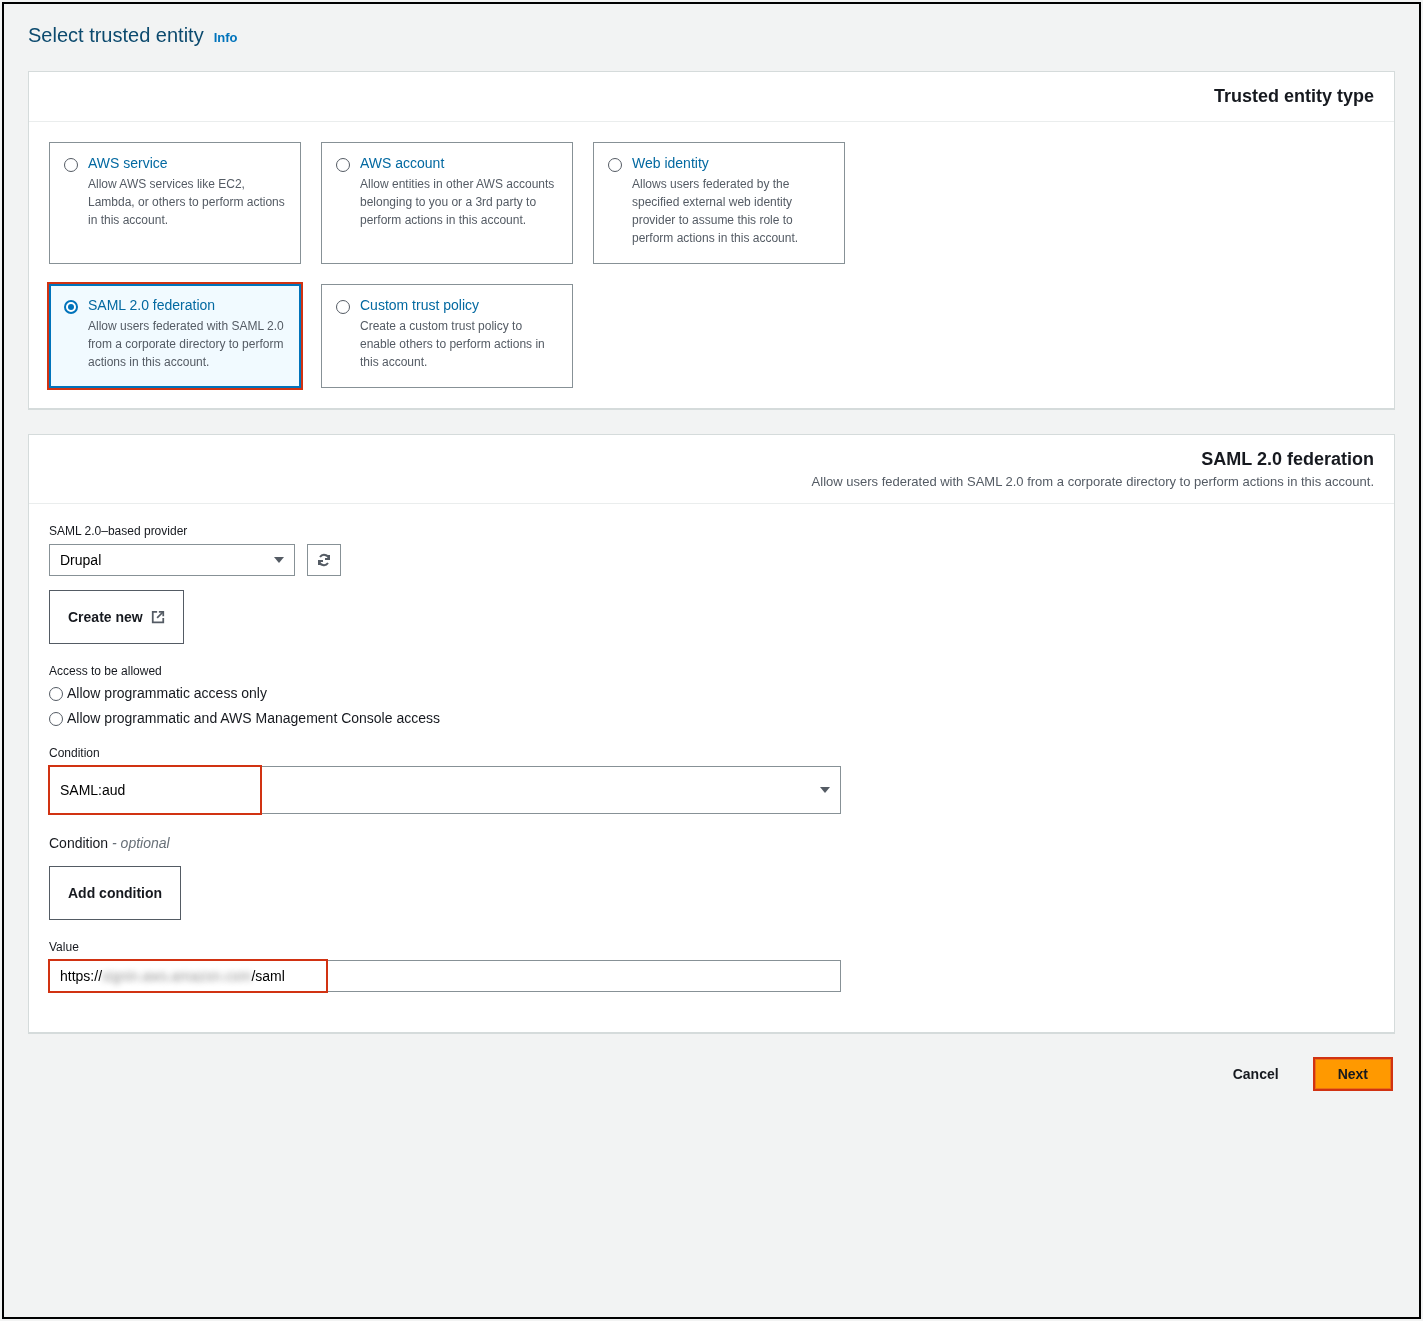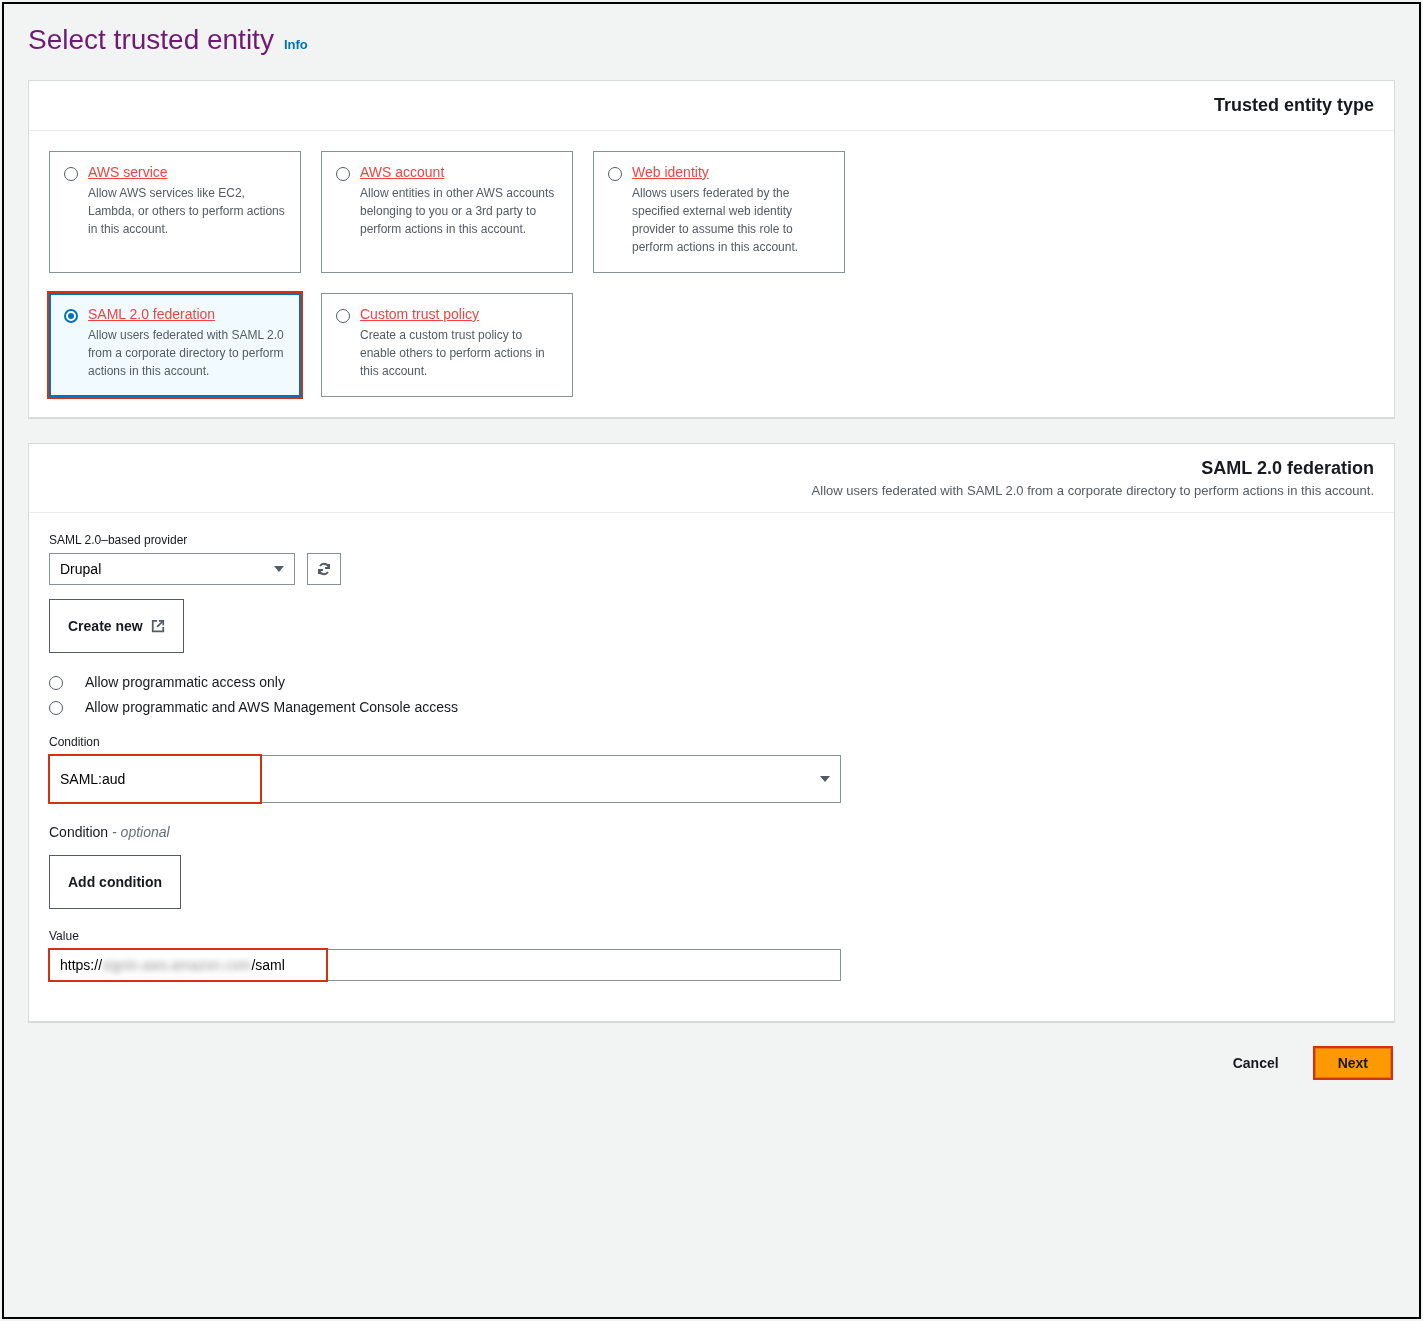--- a/index.html
+++ b/index.html
@@ -1,44 +1,44 @@
 <!DOCTYPE html>
 <html><head>
 <meta charset="utf-8">
 <style>
   * { box-sizing: border-box; margin: 0; padding: 0; }
   body { font-family: "Amazon Ember", "Helvetica Neue", Arial, sans-serif; background: #f2f3f3; padding: 2px; }
   .outer { border: 2px solid #000; background: #f2f3f3; min-height: 1317px; padding: 20px 24px; position: relative; }
   .page-header { display: flex; align-items: baseline; gap: 10px; margin-bottom: 24px; }
-  .page-title { font-size: 28px; font-weight: 400; color: #701a75; }
+  .page-title { font-size: 20px; font-weight: 400; color: #0c4a6e; }
   .info-link { color: #0073bb; font-size: 13px; font-weight: 700; cursor: pointer; }
   .panel { background: #fff; border: 1px solid #d5dbdb; border-bottom: 2px solid #d5dbdb; margin-bottom: 24px; }
   .panel-header { padding: 14px 20px; border-bottom: 1px solid #eaeded; text-align: right; }
   .panel-title { font-size: 18px; font-weight: 700; color: #16191f; }
   .panel-subtitle { font-size: 13px; color: #545b64; margin-top: 4px; }
   .panel-body { padding: 20px; }
   .card-grid { display: grid; grid-template-columns: repeat(3, 252px); gap: 20px; }
   .card { border: 1px solid #879196; background: #fff; padding: 12px 14px 16px 14px; cursor: pointer; display: flex; gap: 10px; align-items: flex-start; }
   .card.selected { background: #f1faff; border: 2px solid #0073bb; padding: 11px 13px 15px 13px; }
   .card.highlight { box-shadow: 0 0 0 2px #d13212; }
   .radio-outer { width: 14px; height: 14px; border: 1px solid #545b64; border-radius: 50%; margin-top: 3px; flex-shrink: 0; display: flex; align-items: center; justify-content: center; background:#fff;}
   .radio-outer.checked { border: 2px solid #0073bb; width:14px; height:14px;}
   .radio-inner { width: 6px; height: 6px; background: #0073bb; border-radius: 50%; }
-  .card-title { font-size: 14px; color: #ef4444; margin-bottom: 4px; text-decoration: underline; }
+  .card-title { font-size: 14px; color: #0369a1; margin-bottom: 4px; }
   .card-desc { font-size: 12px; color: #545b64; line-height: 1.5; }
   .form-row { margin-bottom: 20px; }
   .form-label { font-size: 12px; color: #16191f; margin-bottom: 6px; display: block; }
   .select-row { display: flex; gap: 12px; align-items: flex-start; }
   .select-box { width: 246px; height: 32px; border: 1px solid #879196; background: #fff; display: flex; align-items: center; justify-content: space-between; padding: 0 10px; font-size: 14px; cursor: pointer; }
   .select-wide { width: 792px; height: 48px; border: 1px solid #879196; background: #fff; display: flex; align-items: center; justify-content: space-between; padding: 0 10px; font-size: 14px; cursor: pointer; }
   .input-wide { width: 792px; height: 32px; border: 1px solid #879196; background: #fff; padding: 0 10px; font-size: 14px; display:flex; align-items:center; }
   .caret-down { width: 0; height: 0; border-left: 5px solid transparent; border-right: 5px solid transparent; border-top: 6px solid #545b64; }
   .icon-btn { width: 34px; height: 32px; border: 1px solid #879196; background: #fff; display: flex; align-items: center; justify-content: center; cursor: pointer; }
   .btn { border: 1px solid #545b64; background: #fff; padding: 18px 18px; font-size: 14px; font-weight: 700; color: #16191f; cursor: pointer; display: inline-flex; align-items: center; gap: 8px; }
-  .radio-line { display: flex; align-items: center; gap: 22px; font-size: 14px; color: #16191f; margin-bottom: 8px; cursor: pointer; }
+  .radio-line { display: flex; align-items: center; gap: 4px; font-size: 14px; color: #16191f; margin-bottom: 8px; cursor: pointer; }
   .condition-label { font-size: 14px; color: #16191f; }
   .condition-optional { font-style: italic; color: #687078; font-size: 14px;}
   .footer { display: flex; justify-content: flex-end; gap: 32px; align-items: center; padding: 0 4px 10px 0; }
   .btn-cancel { background: transparent; border: none; font-size: 14px; font-weight: 700; color: #16191f; cursor: pointer; padding: 8px 4px;}
   .btn-next { background: #ff9900; border: 1px solid #ec7211; padding: 6px 22px; font-size: 14px; font-weight: 700; color: #16191f; cursor: pointer; box-shadow: 0 0 0 2px #d13212; }
   .ext-icon svg, .refresh-icon svg { display:block; }
   .highlight-boundary-attr { position: relative; }
   .highlight-boundary-attr::after { content:''; position:absolute; left:0; top:0; right:calc(100% - 210px); bottom:0; box-shadow: 0 0 0 2px #d13212; pointer-events:none;}
   .highlight-boundary-value { position: relative; }
   .highlight-boundary-value::after { content:''; position:absolute; left:0; top:0; right:calc(100% - 276px); bottom:0; box-shadow: 0 0 0 2px #d13212; pointer-events:none;}
@@ -135,20 +135,21 @@
                 <path d="M7 2H2v12h12V9"></path>
                   <path d="M9 2h5v5"></path>
                   <path d="M14 2L7 9"></path>
               </svg>
             </span>
           </button>
         </div>
       </div>
 
       <div class="form-row">
+        <label class="form-label">Access to be allowed</label>
         <div class="radio-line">
           <div class="radio-outer"></div>
           <span>Allow programmatic access only</span>
         </div>
         <div class="radio-line">
           <div class="radio-outer"></div>
           <span>Allow programmatic and AWS Management Console access</span>
         </div>
       </div>
 

